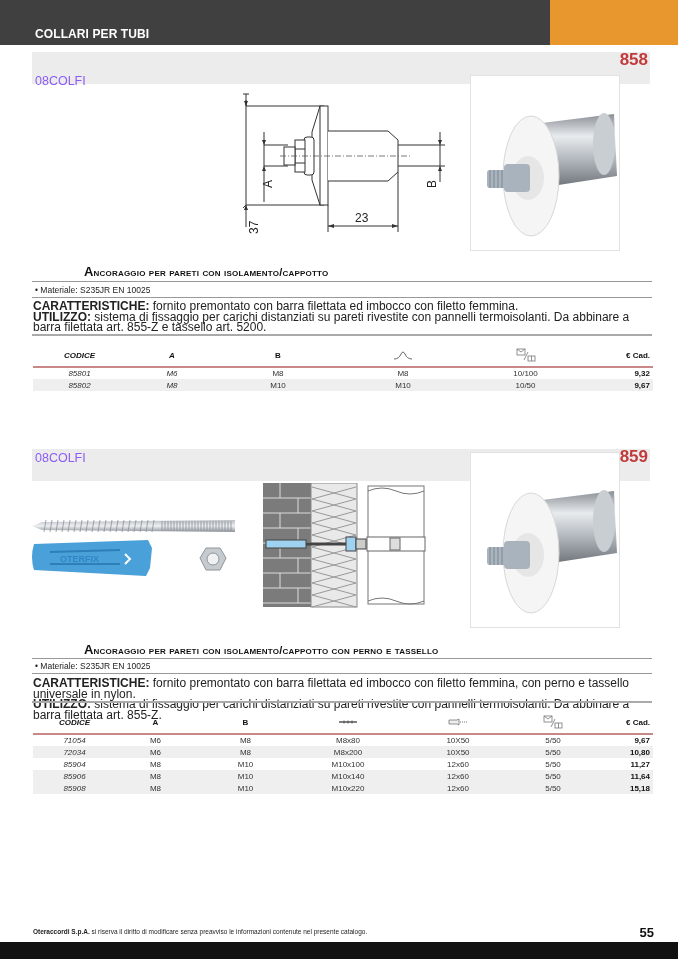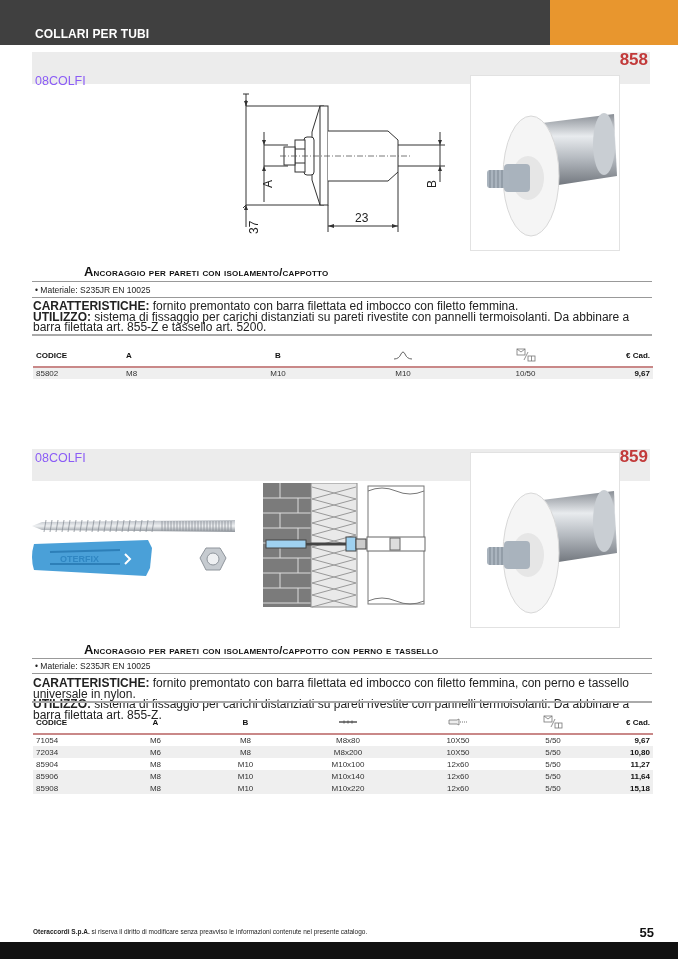--- a/index.html
+++ b/index.html
@@ -25,21 +25,21 @@
   .rule.thick { height: 2px; background: #aaa; }
   .bullet { position: absolute; left: 35px; font-size: 8.5px; color: #222; }
   .desc { position: absolute; left: 33px; width: 622px; font-size: 12px; line-height: 10.6px; color: #222; }
   .desc b { font-weight: bold; }
 
   
   table.spec { position: absolute; left: 33px; width: 620px; border-collapse: collapse; font-size: 8px; color: #333; }
   table.spec th { font-weight: bold; color: #111; font-size: 8px; height: 22px; border-bottom: 2px solid #c98888; vertical-align: middle; }
   table.spec td { height: 12px; vertical-align: middle; }
   table.spec tr.alt td { background: #efefef; }
-  table.spec .l { text-align: left; padding-left: 3px; }
+  table.spec .l { text-align: center; padding-left: 3px; font-style: italic; }
   table.spec .c { text-align: center; }
   table.spec .r { text-align: right; padding-right: 3px; }
   table.spec td.price { font-weight: bold; color: #111; }
 
   .footer-text { position: absolute; left: 33px; top: 928px; font-size: 6.5px; color: #222; }
   .footer-text b { font-weight: bold; }
   .page-num { position: absolute; right: 24px; top: 925px; font-size: 13px; font-weight: bold; color: #111; }
   .bottom-bar { position: absolute; left: 0; top: 942px; width: 678px; height: 17px; background: #111; }
 </style>
 </head>
@@ -170,20 +170,28 @@
               <line x1="8" y1="12" x2="12" y2="4"></line>
               <rect x="12" y="8" width="7" height="5"></rect>
               <line x1="15.5" y1="8" x2="15.5" y2="13"></line>
             </g>
           </svg>
       </th>
       <th class="r">€ Cad.</th>
     </tr>
   </thead>
   <tbody>
+    <tr>
+      <td class="l">85801</td>
+      <td class="l">M6</td>
+      <td class="c">M8</td>
+      <td class="c">M8</td>
+      <td class="c">10/100</td>
+      <td class="r price">9,32</td>
+    </tr>
     <tr class="alt">
       <td class="l">85802</td>
       <td class="l">M8</td>
       <td class="c">M10</td>
       <td class="c">M10</td>
       <td class="c">10/50</td>
       <td class="r price">9,67</td>
     </tr>
   </tbody>
 </table>

